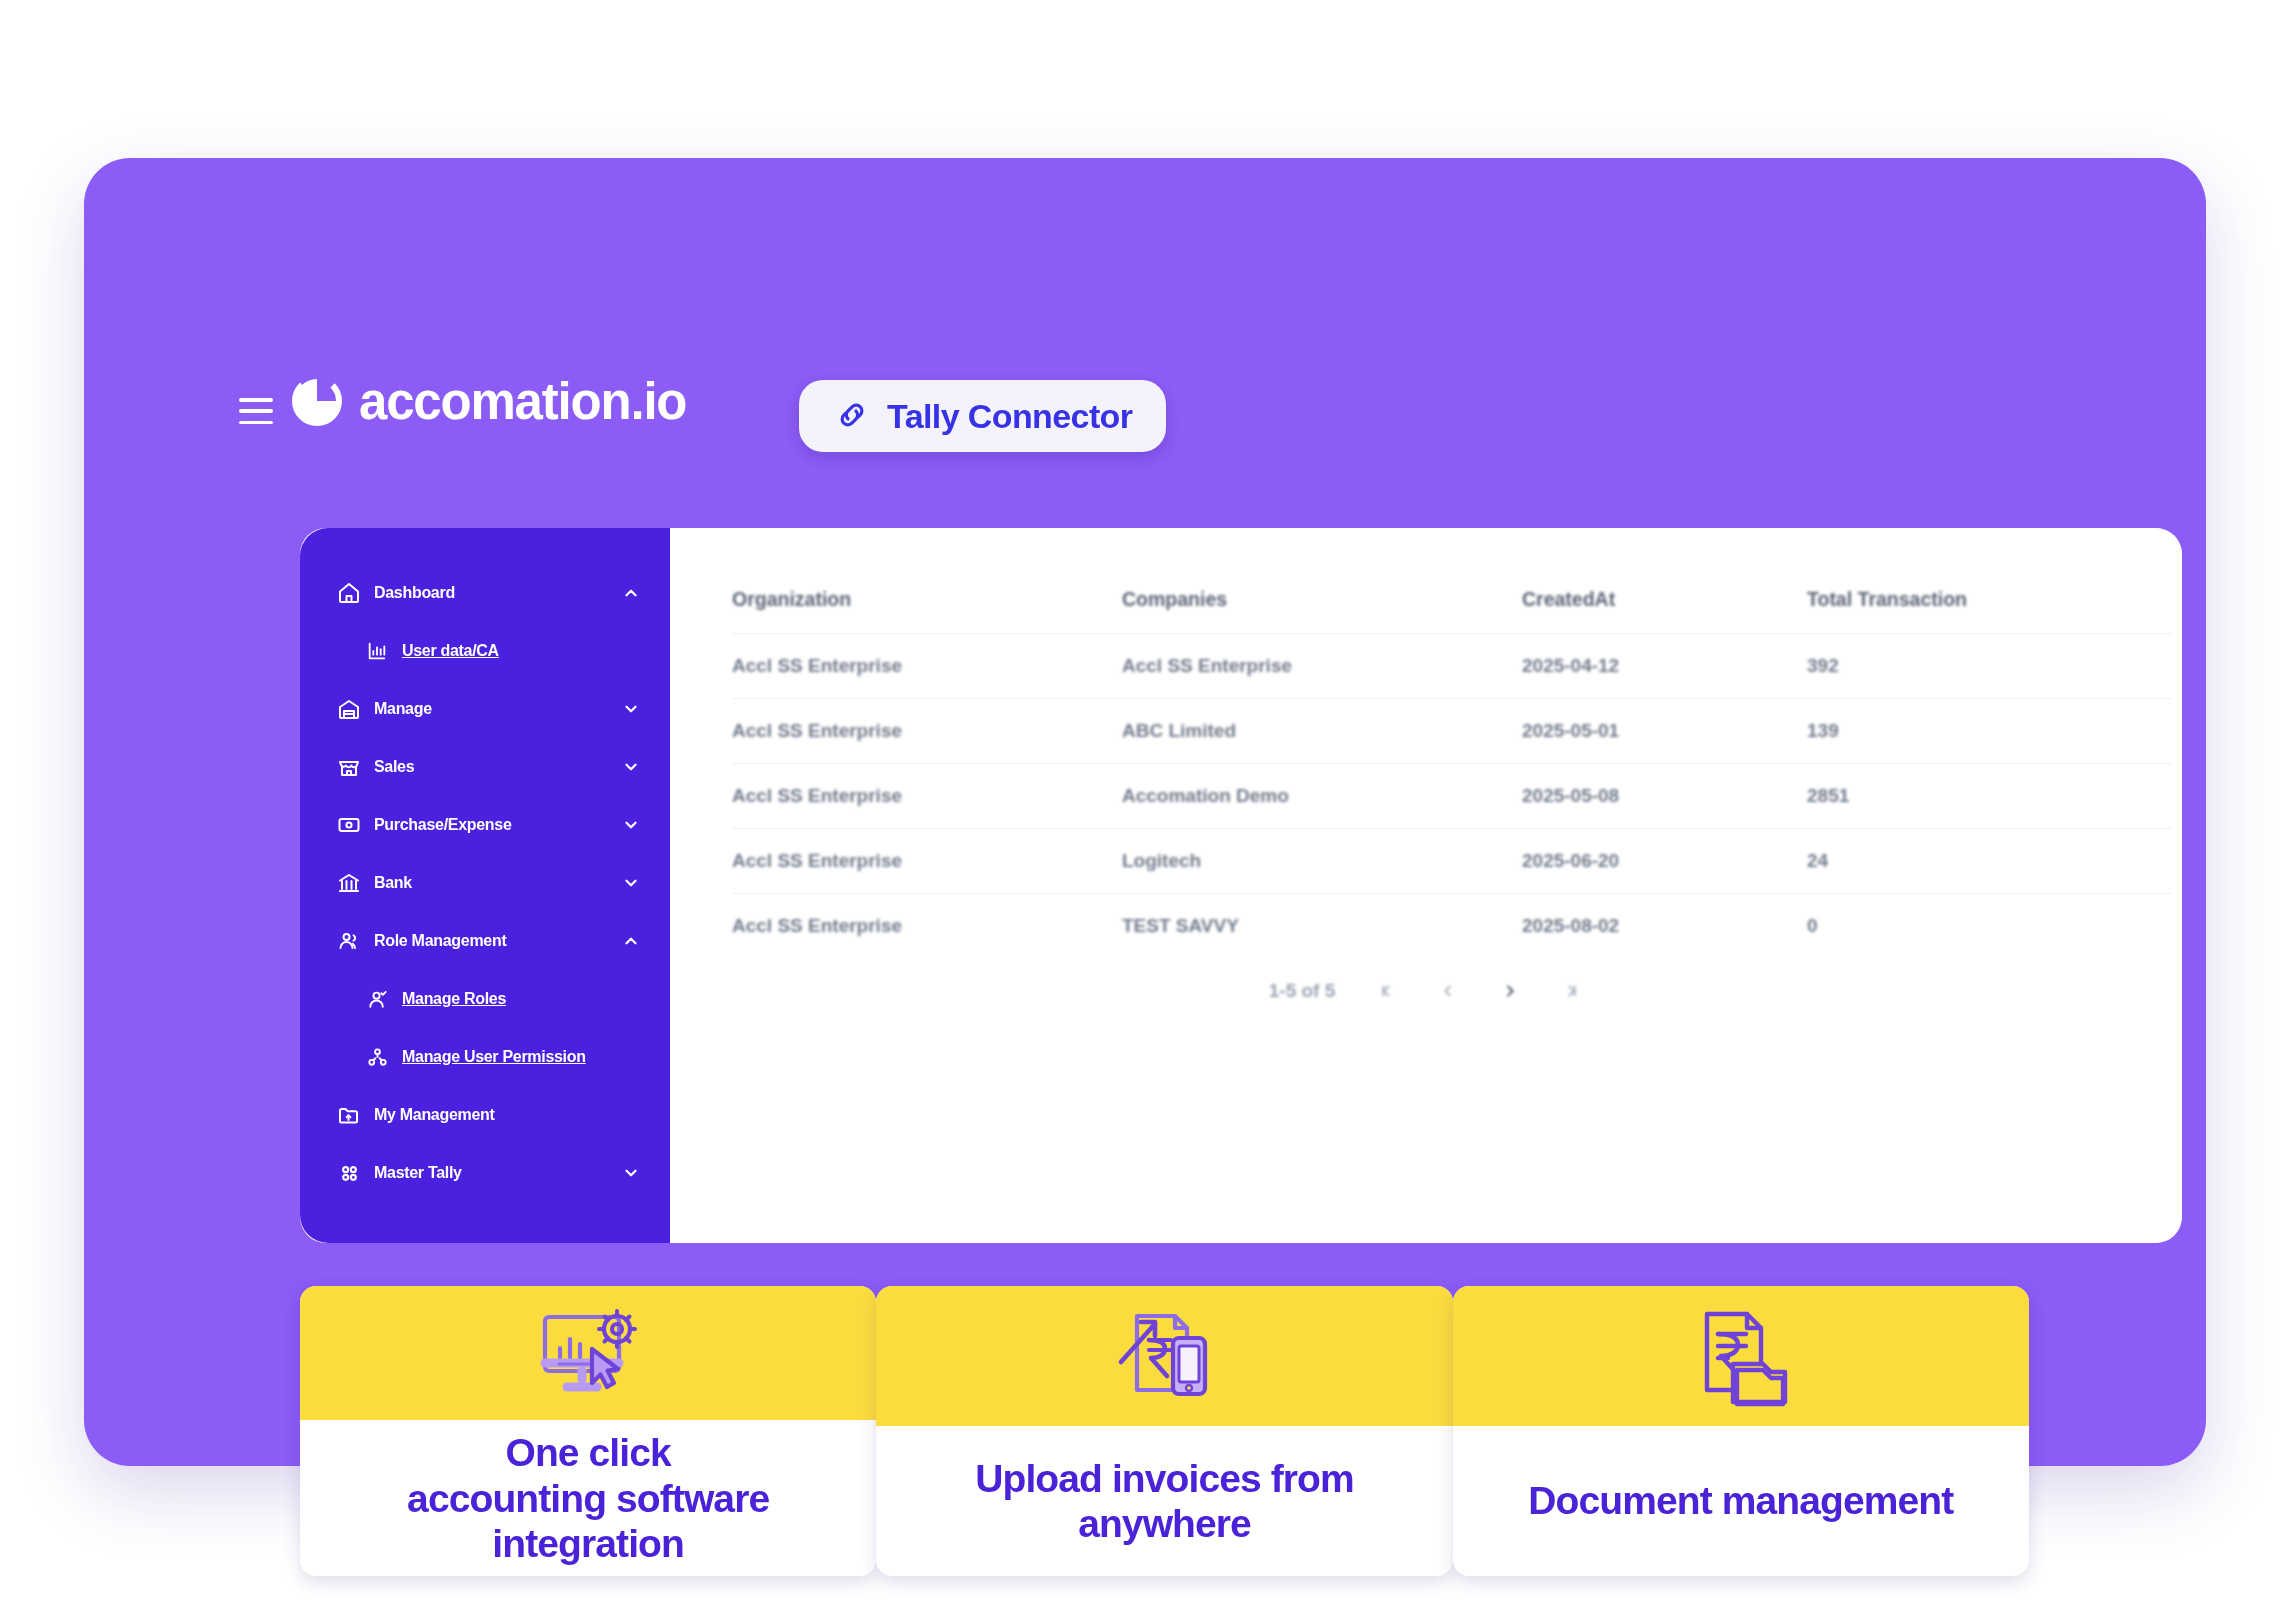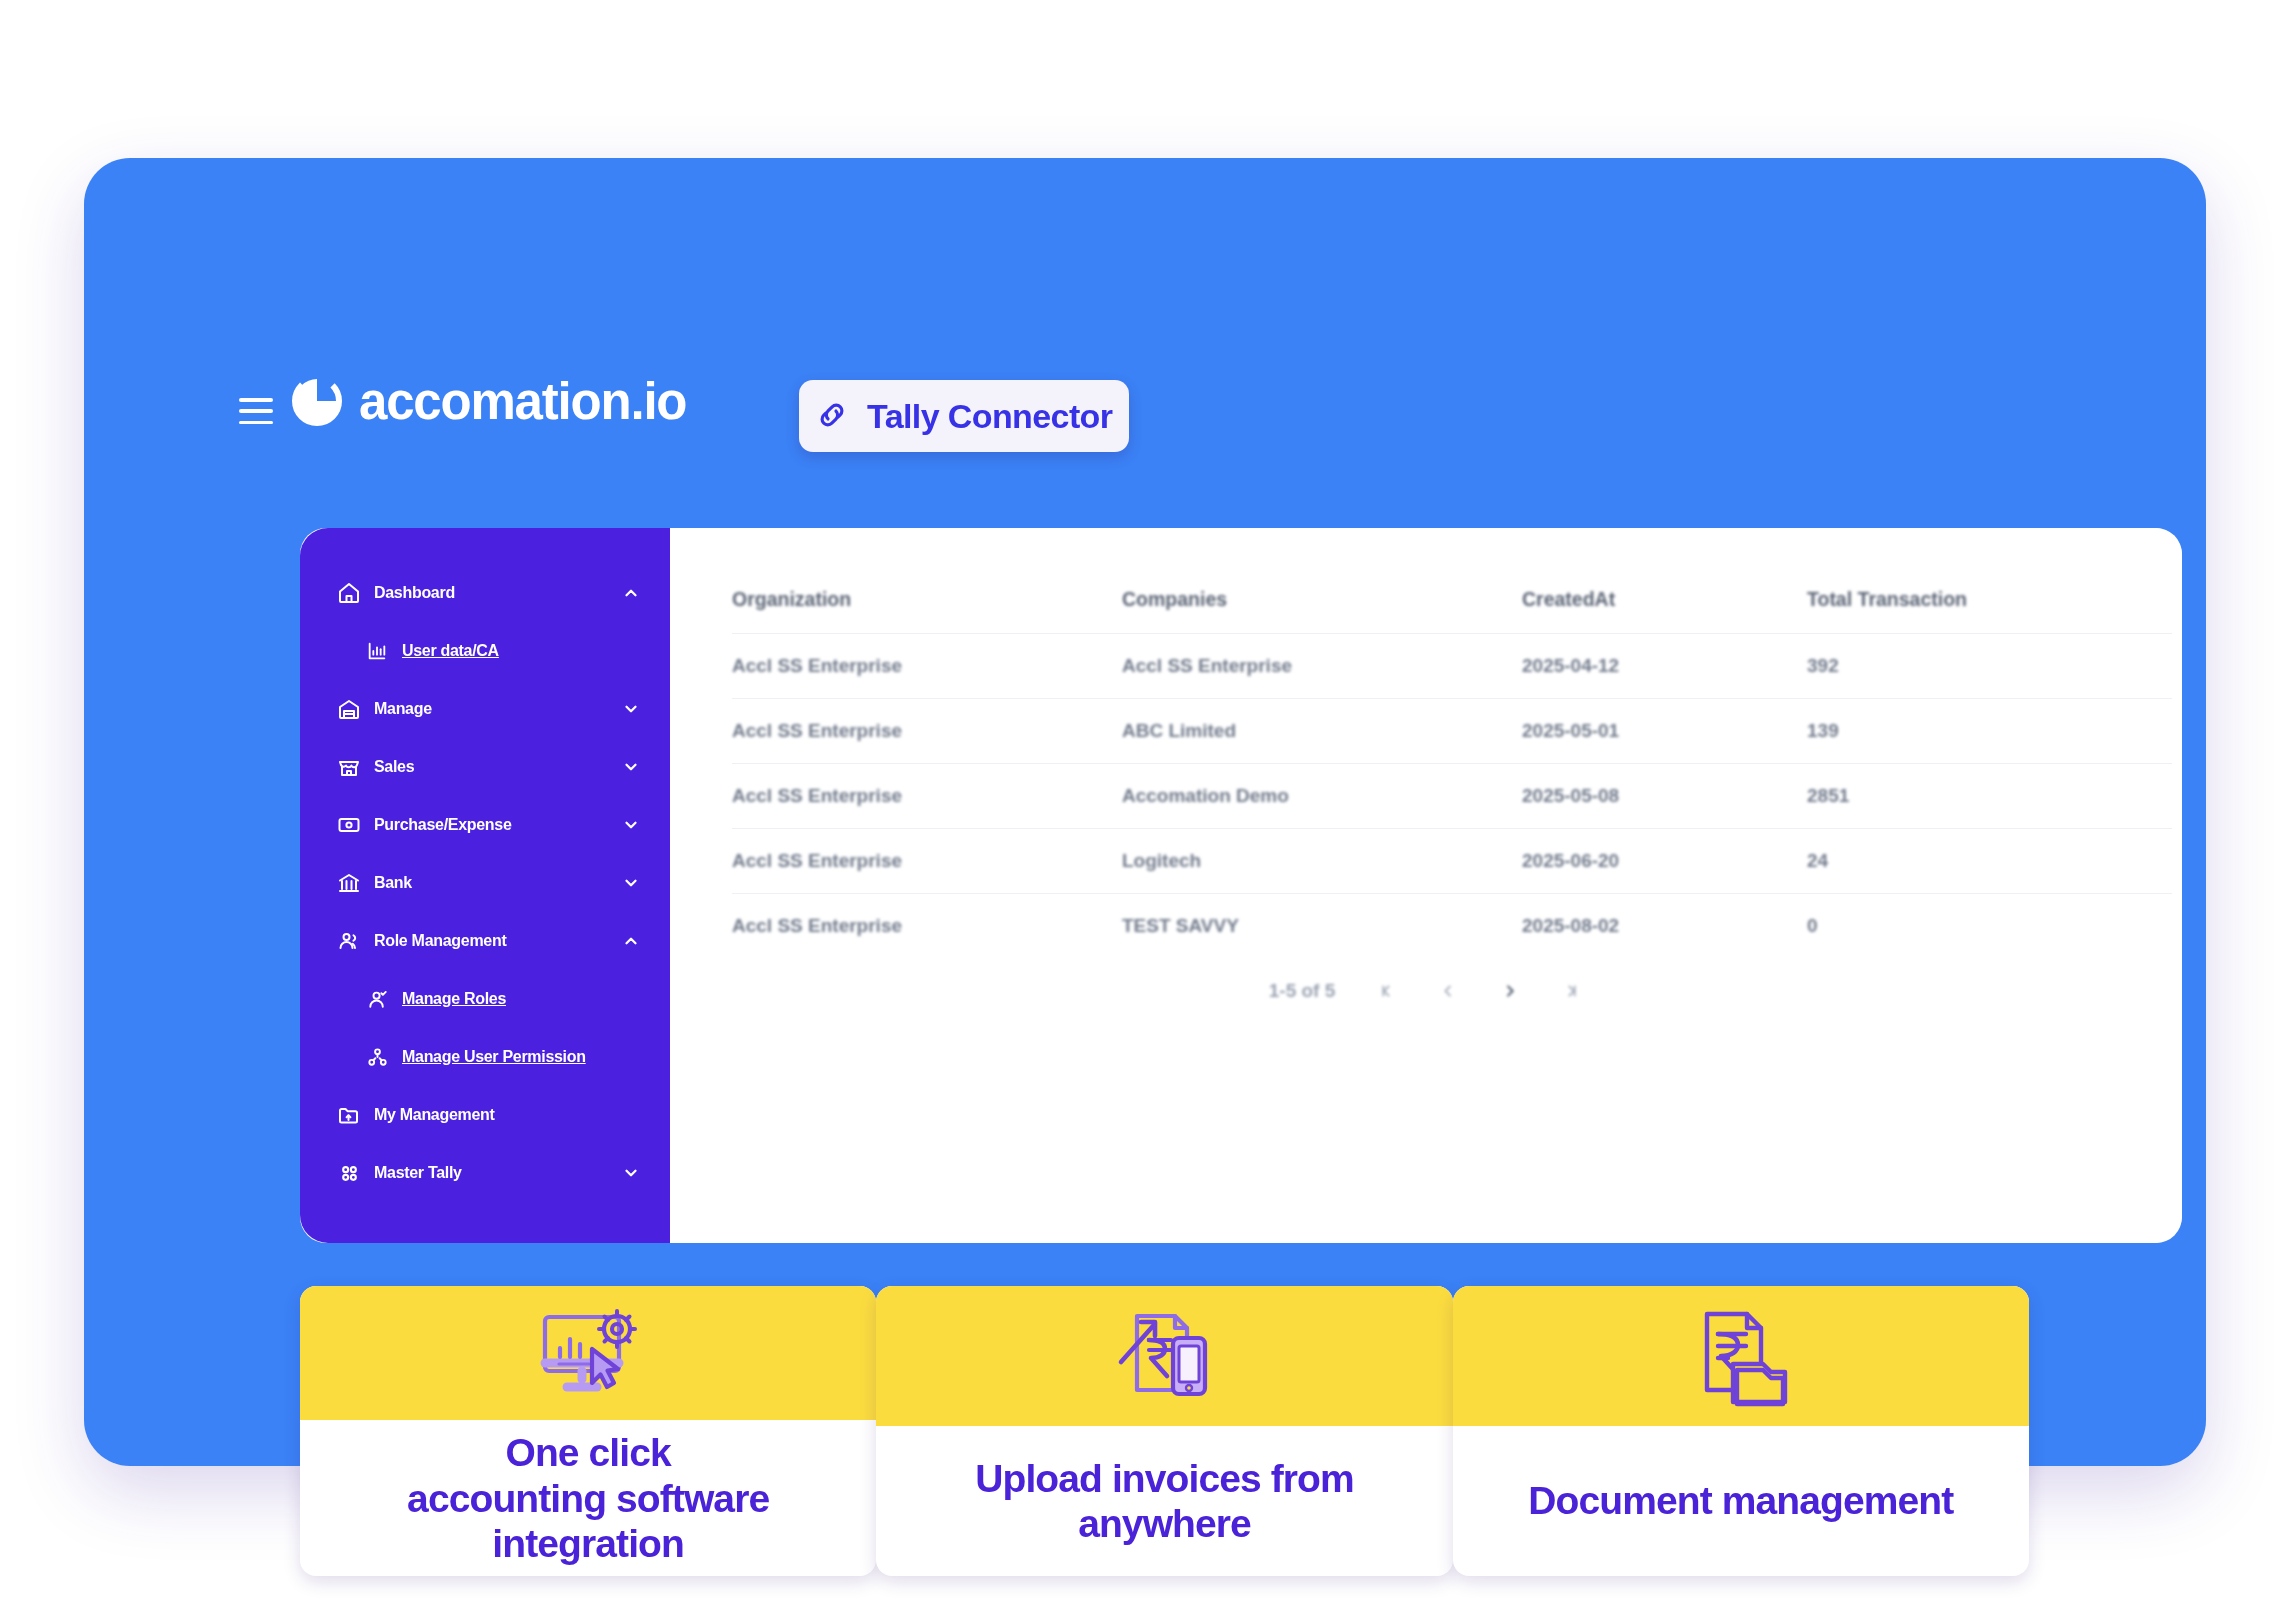--- a/index.html
+++ b/index.html
@@ -8,21 +8,21 @@
     background:#ffffff;
     font-family:"Liberation Sans", sans-serif;
     overflow:hidden;
   }
 
   
   .app-window{
     position:absolute;
     left:84px; top:158px;
     width:2122px; height:1308px;
-    background:#3b82f6;
+    background:#8b5cf6;
     border-radius:46px;
     box-shadow:0 26px 70px rgba(60,30,160,.18);
   }
 
   
   .topbar{
     position:absolute; left:0; top:0; width:100%; height:170px;
   }
   .hamburger{
     position:absolute; left:155px; top:240px;
@@ -40,23 +40,23 @@
   .brand-text{
     font-size:51px; font-weight:700; color:#ffffff;
     letter-spacing:-1.2px; line-height:1;
   }
 
   .tally-btn{
     position:absolute; left:715px; top:222px;
     height:72px; min-width:330px;
     background:#F4F3FC;
     border:none;
-    border-radius:14px;
+    border-radius:24px;
     display:flex; align-items:center; gap:16px;
-    padding:0 14px;
+    padding:0 34px;
     box-shadow:0 5px 14px rgba(40,10,110,.20);
     cursor:pointer;
   }
   .tally-btn .lbl{
     font-size:34px; font-weight:700; color:#3832E6;
     letter-spacing:-.6px; white-space:nowrap;
   }
 
   
   .content-shell{

